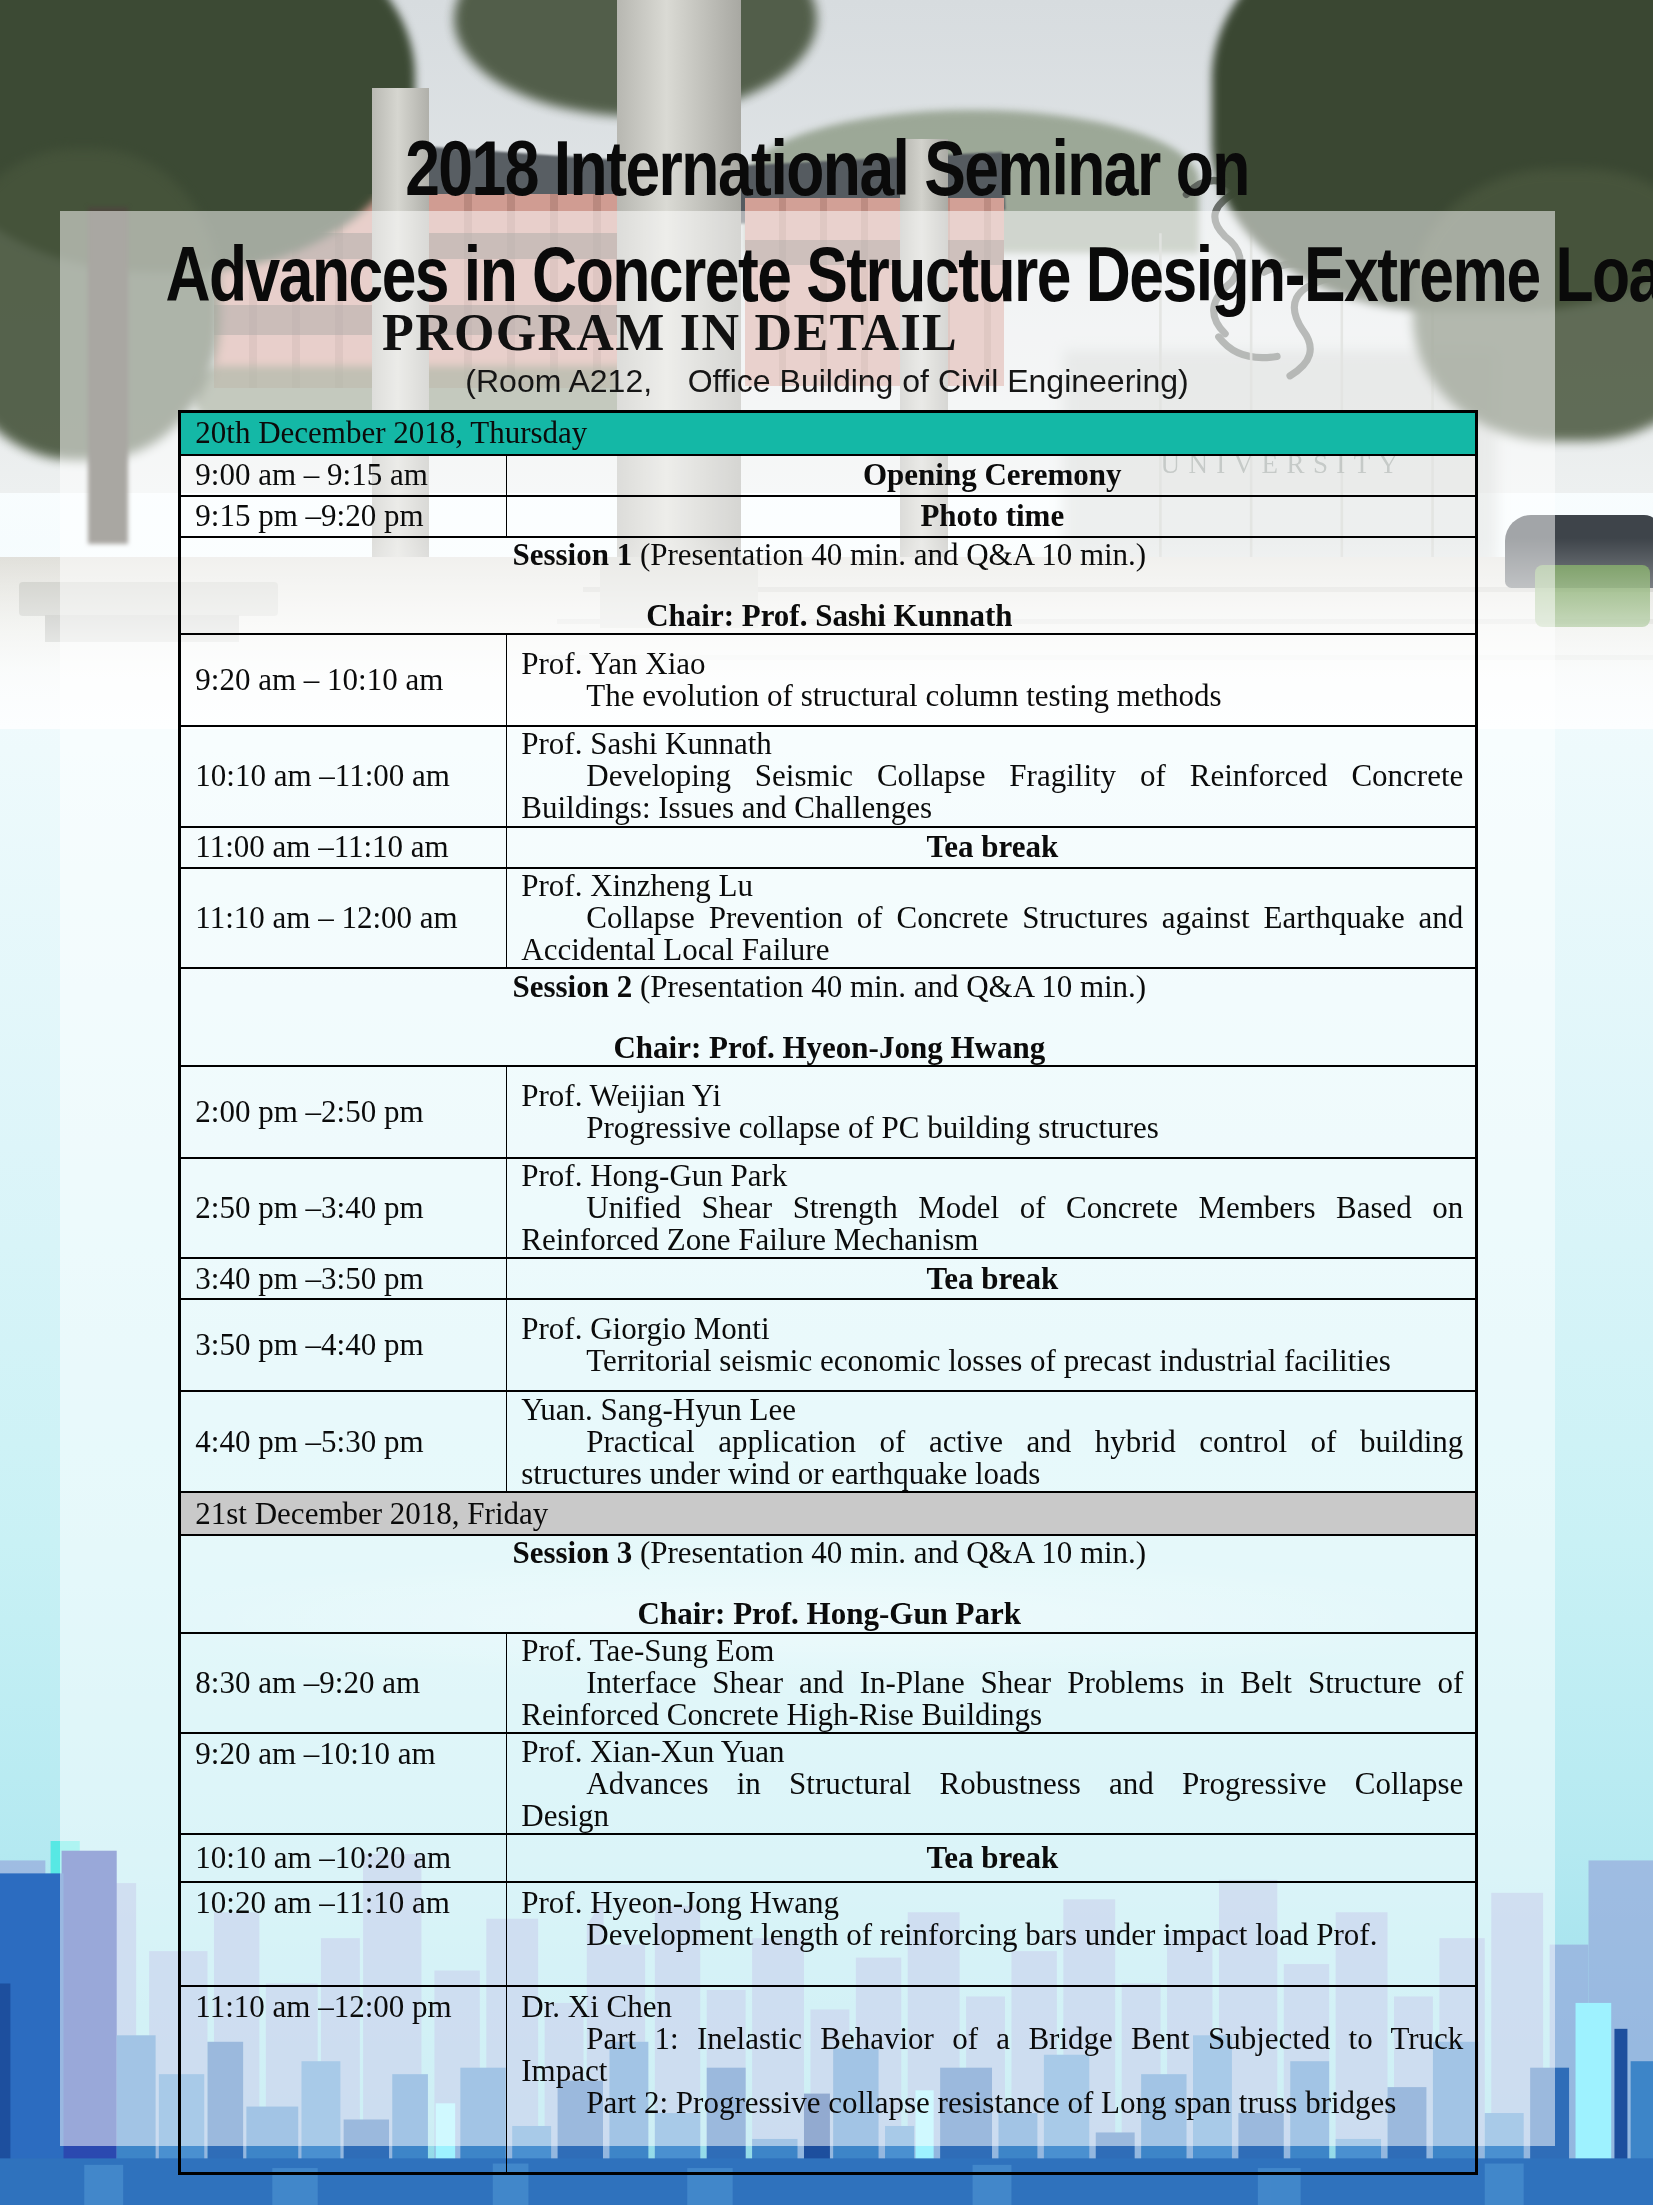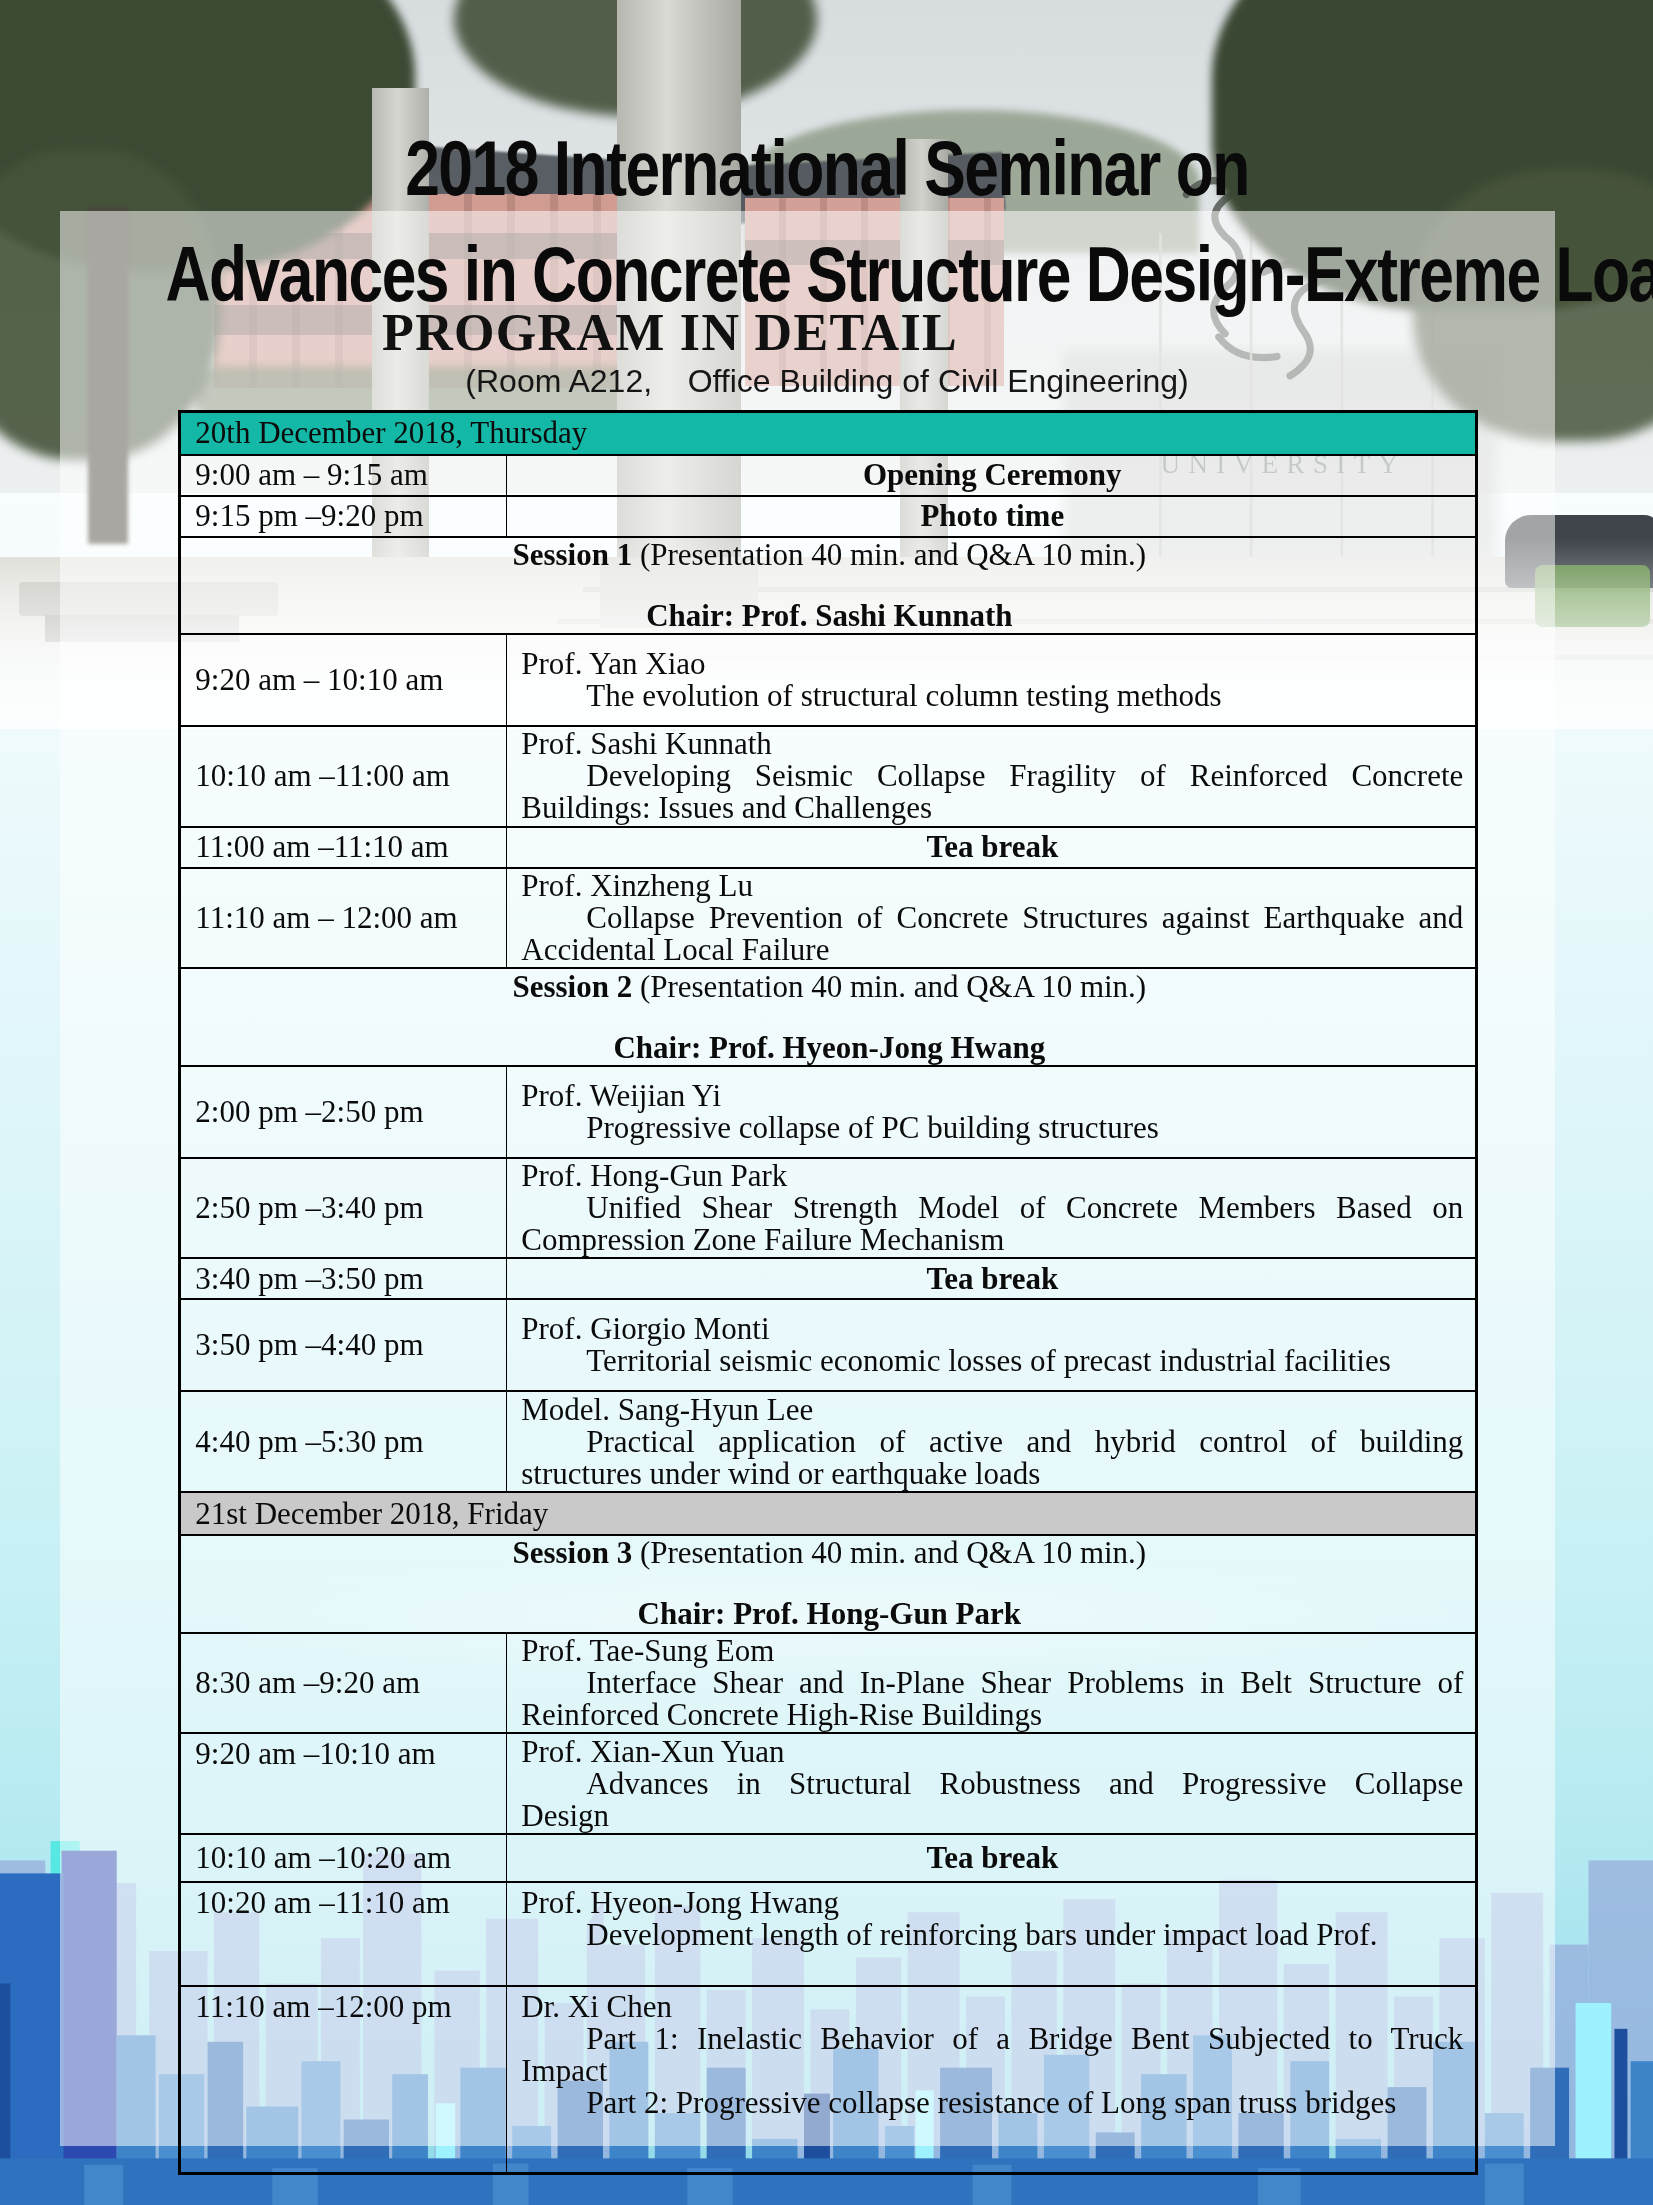--- a/index.html
+++ b/index.html
@@ -342,41 +342,41 @@
           <div class="tl">Prof. Weijian Yi</div>
           <div class="tl ind">Progressive collapse of PC building structures</div>
         </td>
       </tr>
 
       <tr class="r-t3">
         <td class="time">2:50 pm –3:40 pm</td>
         <td>
           <div class="tl">Prof. Hong-Gun Park</div>
           <div class="tl ind jst">Unified Shear Strength Model of Concrete Members Based on</div>
-          <div class="tl">Compression Zone Failure Mechanism</div>
+          <div class="tl">Reinforced Zone Failure Mechanism</div>
         </td>
       </tr>
 
       <tr class="r-tea">
         <td class="time">3:40 pm –3:50 pm</td>
         <td class="center bold">Tea break</td>
       </tr>
 
       <tr class="r-t2">
         <td class="time">3:50 pm –4:40 pm</td>
         <td>
           <div class="tl">Prof. Giorgio Monti</div>
           <div class="tl ind">Territorial seismic economic losses of precast industrial facilities</div>
         </td>
       </tr>
 
       <tr class="r-t3">
         <td class="time">4:40 pm –5:30 pm</td>
         <td>
-          <div class="tl">Model. Sang-Hyun Lee</div>
+          <div class="tl">Yuan. Sang-Hyun Lee</div>
           <div class="tl ind jst">Practical application of active and hybrid control of building</div>
           <div class="tl">structures under wind or earthquake loads</div>
         </td>
       </tr>
 
       <tr class="r-date">
           <td class="datehdr gray" colspan="2">21st December 2018, Friday</td>
         </tr>
 
       <tr class="r-sess">

